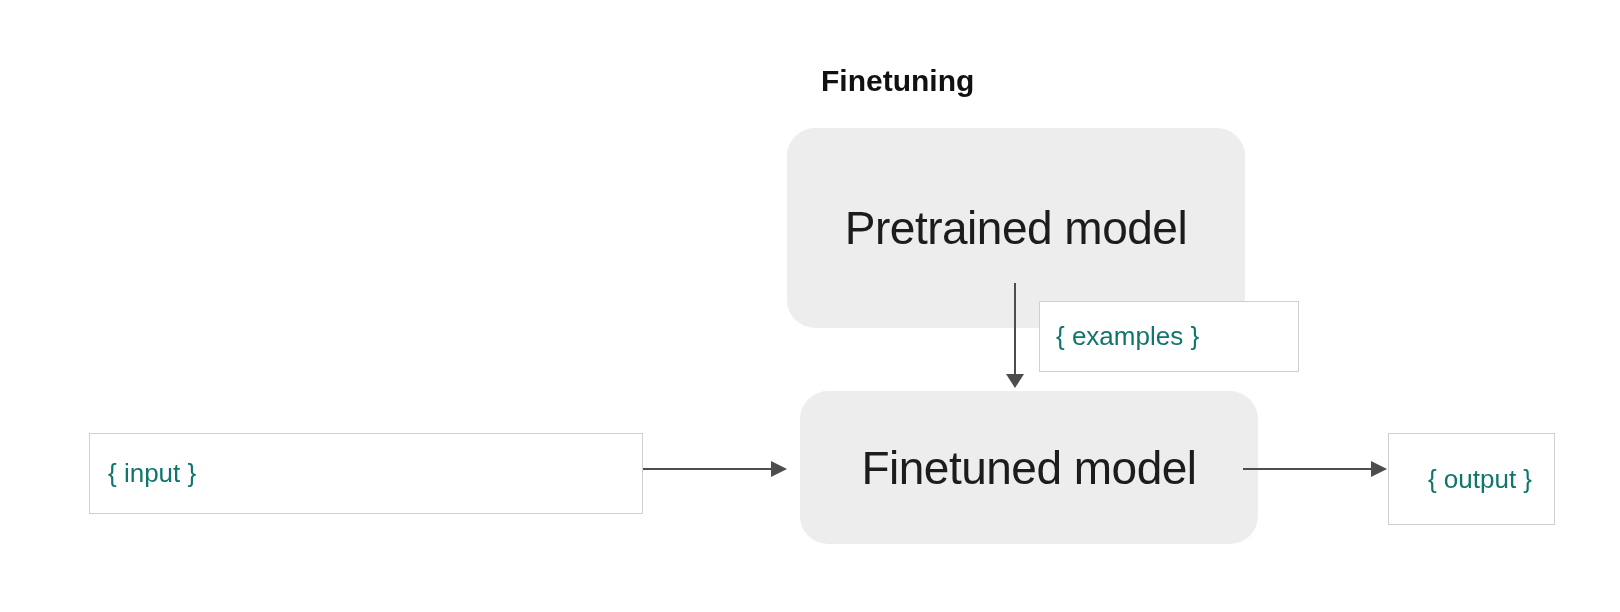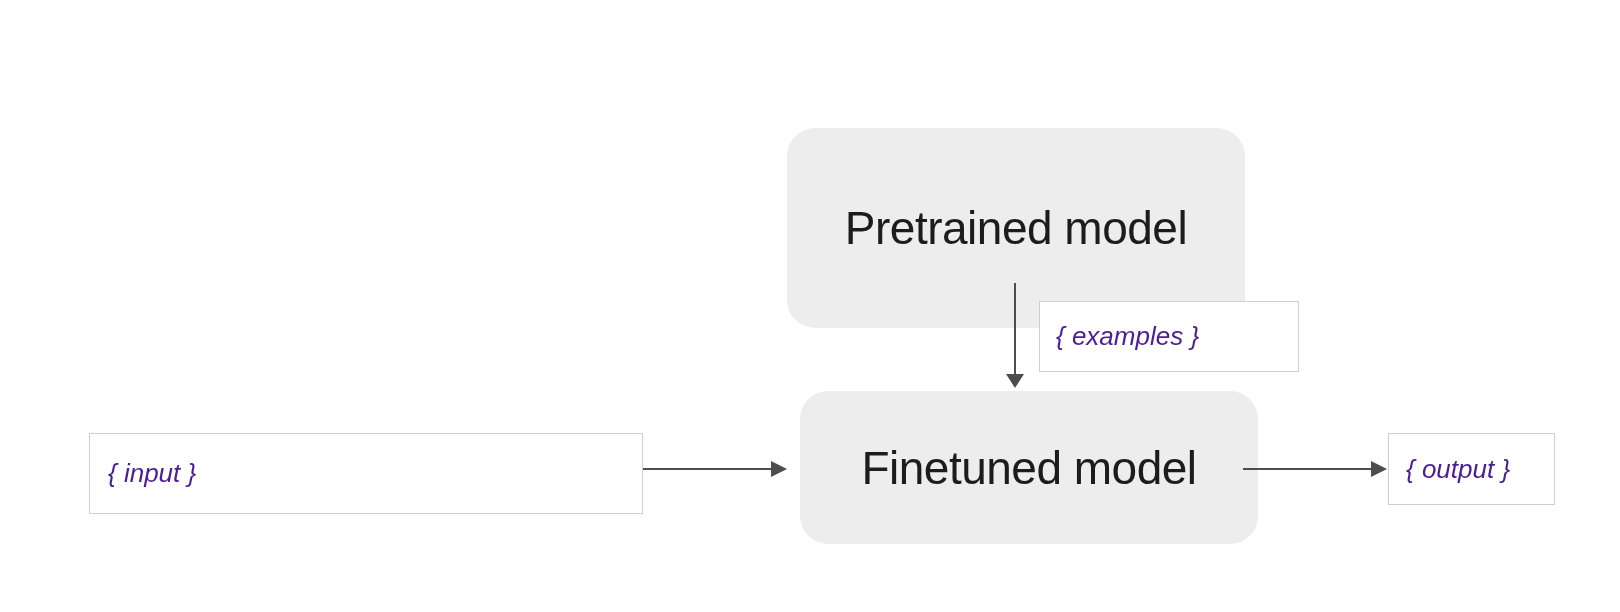--- a/index.html
+++ b/index.html
@@ -53,44 +53,44 @@
     white-space: nowrap;
   }
   .io-box {
     position: absolute;
     background: #ffffff;
     border: 1px solid #cfcfcf;
     box-sizing: border-box;
     display: flex;
     align-items: center;
     font-size: 26px;
-    color: #4c1d95;
+    color: #0f766e;
     white-space: nowrap;
-    font-style: italic;
   }
   .io-input {
     left: 89px;
     top: 433px;
     width: 554px;
     height: 81px;
     padding-left: 18px;
   }
   .io-examples {
     left: 1039px;
     top: 301px;
     width: 260px;
     height: 71px;
     padding-left: 16px;
   }
   .io-output {
     left: 1388px;
     top: 433px;
     width: 167px;
-    height: 72px;
+    height: 92px;
     padding-left: 17px;
+    justify-content: center;
   }
   .arrow-shaft-h {
     position: absolute;
     height: 2px;
     background: #4d4d4d;
   }
   .arrow-shaft-v {
     position: absolute;
     width: 2px;
     background: #4d4d4d;
@@ -110,20 +110,21 @@
     border-left: 9px solid transparent;
     border-right: 9px solid transparent;
     border-top: 14px solid #4d4d4d;
   }
 </style>
 </head>
 <body>
 
 <div class="canvas">
 
+  <div class="title">Finetuning</div>
 
   <div class="node node-pretrained">
     <span class="node-label">Pretrained model</span>
   </div>
 
   <div class="arrow-shaft-v" style="left:1014px; top:283px; height:92px;"></div>
   <div class="arrow-head-down" style="left:1006px; top:374px;"></div>
 
   <div class="io-box io-examples">
     <span>{ examples }</span>

